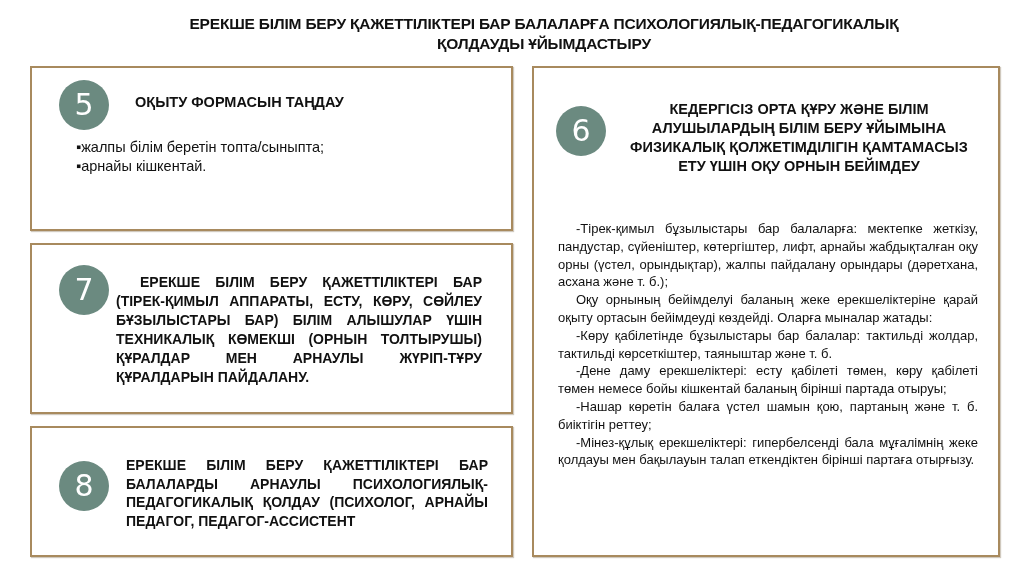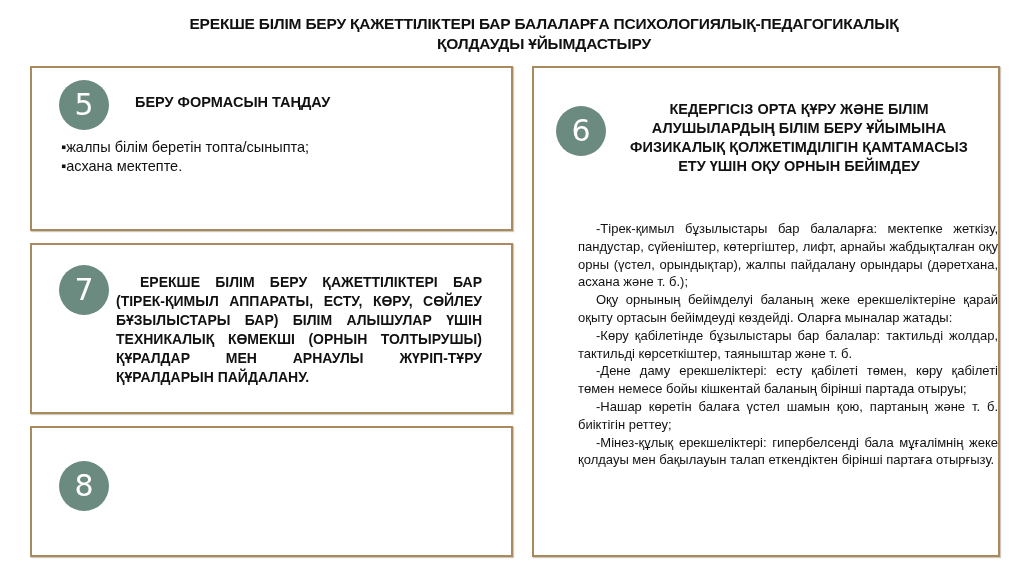--- a/index.html
+++ b/index.html
@@ -18,48 +18,49 @@
       background:#fff; box-shadow:1px 1px 1px rgba(120,100,70,0.35);
     }
     .circle {
       position:absolute; width:50px; height:50px; border-radius:50%;
       background:#6b8a80; color:#fff; font-size:30px; line-height:50px; text-align:center;
       font-family:"DejaVu Sans", sans-serif;
     }
     .heading { position:absolute; font-weight:bold; font-size:14px; line-height:18px; }
     .just { text-align:justify; }
     .bullets { position:absolute; font-size:14.5px; line-height:18.5px; text-align:justify; }
-    .bullets div { text-align:justify; text-align-last:left; }
-    .body6 { position:absolute; font-size:13px; line-height:17.8px; text-align:justify;margin-left:20px; }
+    .bullets div { text-align:justify; text-align-last:left;margin-left:15px; }
+    .body6 { position:absolute; font-size:13px; line-height:17.8px; text-align:justify; }
     .body6 p { margin:0; text-indent:18px; text-align:justify; }
   </style>
 </head>
 <body>
 
 <div class="title">
   <div>ЕРЕКШЕ БІЛІМ БЕРУ ҚАЖЕТТІЛІКТЕРІ БАР БАЛАЛАРҒА ПСИХОЛОГИЯЛЫҚ-ПЕДАГОГИКАЛЫҚ</div>
   <div>ҚОЛДАУДЫ ҰЙЫМДАСТЫРУ</div>
 </div>
 
 <div class="box" style="left:30px; top:66px; width:483px; height:165px;">
   <div class="circle" style="left:27px; top:12px;">5</div>
-  <div class="heading" style="left:103px; top:25px; font-size:14.5px;">БЕРУ ФОРМАСЫН ТАҢДАУ</div>
+  <div class="heading" style="left:103px; top:25px; font-size:14.5px;">ОҚЫТУ ФОРМАСЫН ТАҢДАУ</div>
   <div class="bullets" style="left:29px; top:70px; width:434px;">
     <div>▪жалпы білім беретін топта/сыныпта;</div>
-    <div>▪асхана мектепте.</div>
+    <div>▪арнайы кішкентай.</div>
   </div>
 </div>
 
 <div class="box" style="left:30px; top:243px; width:483px; height:171px;">
   <div class="circle" style="left:27px; top:20px;">7</div>
   <div class="heading just" style="left:84px; top:28px; width:366px; text-indent:24px; line-height:19px;">ЕРЕКШЕ БІЛІМ БЕРУ ҚАЖЕТТІЛІКТЕРІ БАР (ТІРЕК-ҚИМЫЛ АППАРАТЫ, ЕСТУ, КӨРУ, СӨЙЛЕУ БҰЗЫЛЫСТАРЫ БАР) БІЛІМ АЛЫШУЛАР ҮШІН ТЕХНИКАЛЫҚ КӨМЕКШІ (ОРНЫН ТОЛТЫРУШЫ) ҚҰРАЛДАР МЕН АРНАУЛЫ ЖҮРІП-ТҰРУ ҚҰРАЛДАРЫН ПАЙДАЛАНУ.</div>
 </div>
 
 <div class="box" style="left:30px; top:426px; width:483px; height:131px;">
   <div class="circle" style="left:27px; top:33px;">8</div>
+  <div class="heading just" style="left:94px; top:28px; width:362px; line-height:18.5px;">ЕРЕКШЕ БІЛІМ БЕРУ ҚАЖЕТТІЛІКТЕРІ БАР БАЛАЛАРДЫ АРНАУЛЫ ПСИХОЛОГИЯЛЫҚ-ПЕДАГОГИКАЛЫҚ ҚОЛДАУ (ПСИХОЛОГ, АРНАЙЫ ПЕДАГОГ, ПЕДАГОГ-АССИСТЕНТ</div>
 </div>
 
 <div class="box" style="left:532px; top:66px; width:468px; height:491px;">
   <div class="circle" style="left:22px; top:38px;">6</div>
   <div class="heading" style="left:90px; top:32px; width:350px; text-align:center; font-size:14.5px; line-height:19px;">КЕДЕРГІСІЗ ОРТА ҚҰРУ ЖӘНЕ БІЛІМ АЛУШЫЛАРДЫҢ БІЛІМ БЕРУ ҰЙЫМЫНА ФИЗИКАЛЫҚ ҚОЛЖЕТІМДІЛІГІН ҚАМТАМАСЫЗ ЕТУ ҮШІН ОҚУ ОРНЫН БЕЙІМДЕУ</div>
   <div class="body6" style="left:24px; top:152px; width:420px;">
     <p>-Тірек-қимыл бұзылыстары бар балаларға: мектепке жеткізу, пандустар, сүйеніштер, көтергіштер, лифт, арнайы жабдықталған оқу орны (үстел, орындықтар), жалпы пайдалану орындары (дәретхана, асхана және т. б.);</p>
     <p>Оқу орнының бейімделуі баланың жеке ерекшеліктеріне қарай оқыту ортасын бейімдеуді көздейді. Оларға мыналар жатады:</p>
     <p>-Көру қабілетінде бұзылыстары бар балалар: тактильді жолдар, тактильді көрсеткіштер, таяныштар және т. б.</p>
     <p>-Дене даму ерекшеліктері: есту қабілеті төмен, көру қабілеті төмен немесе бойы кішкентай баланың бірінші партада отыруы;</p>

